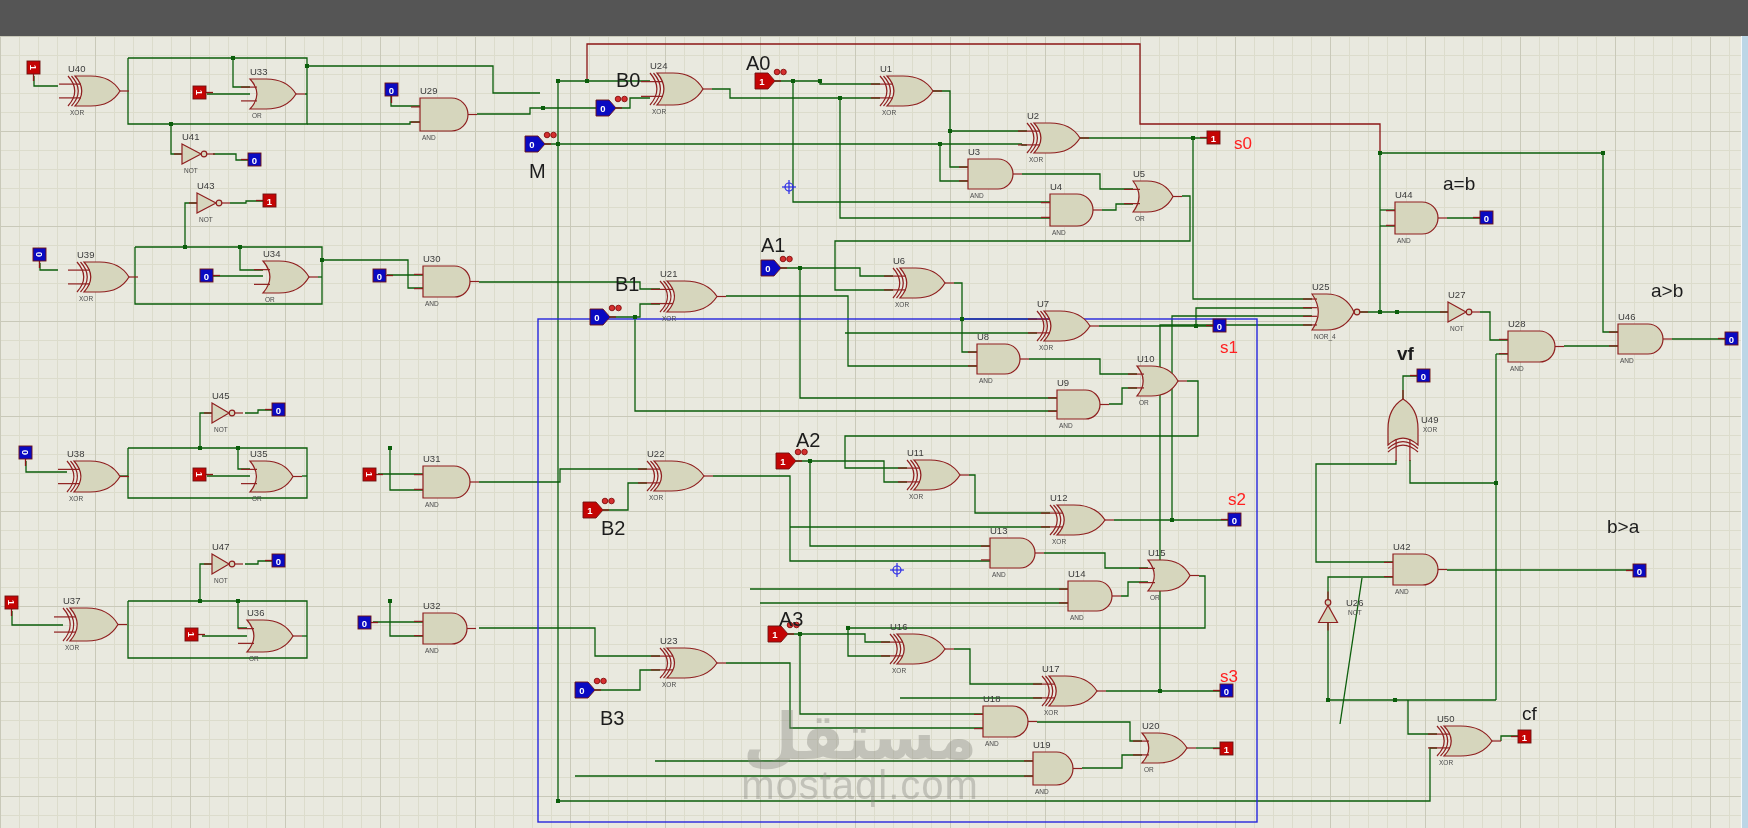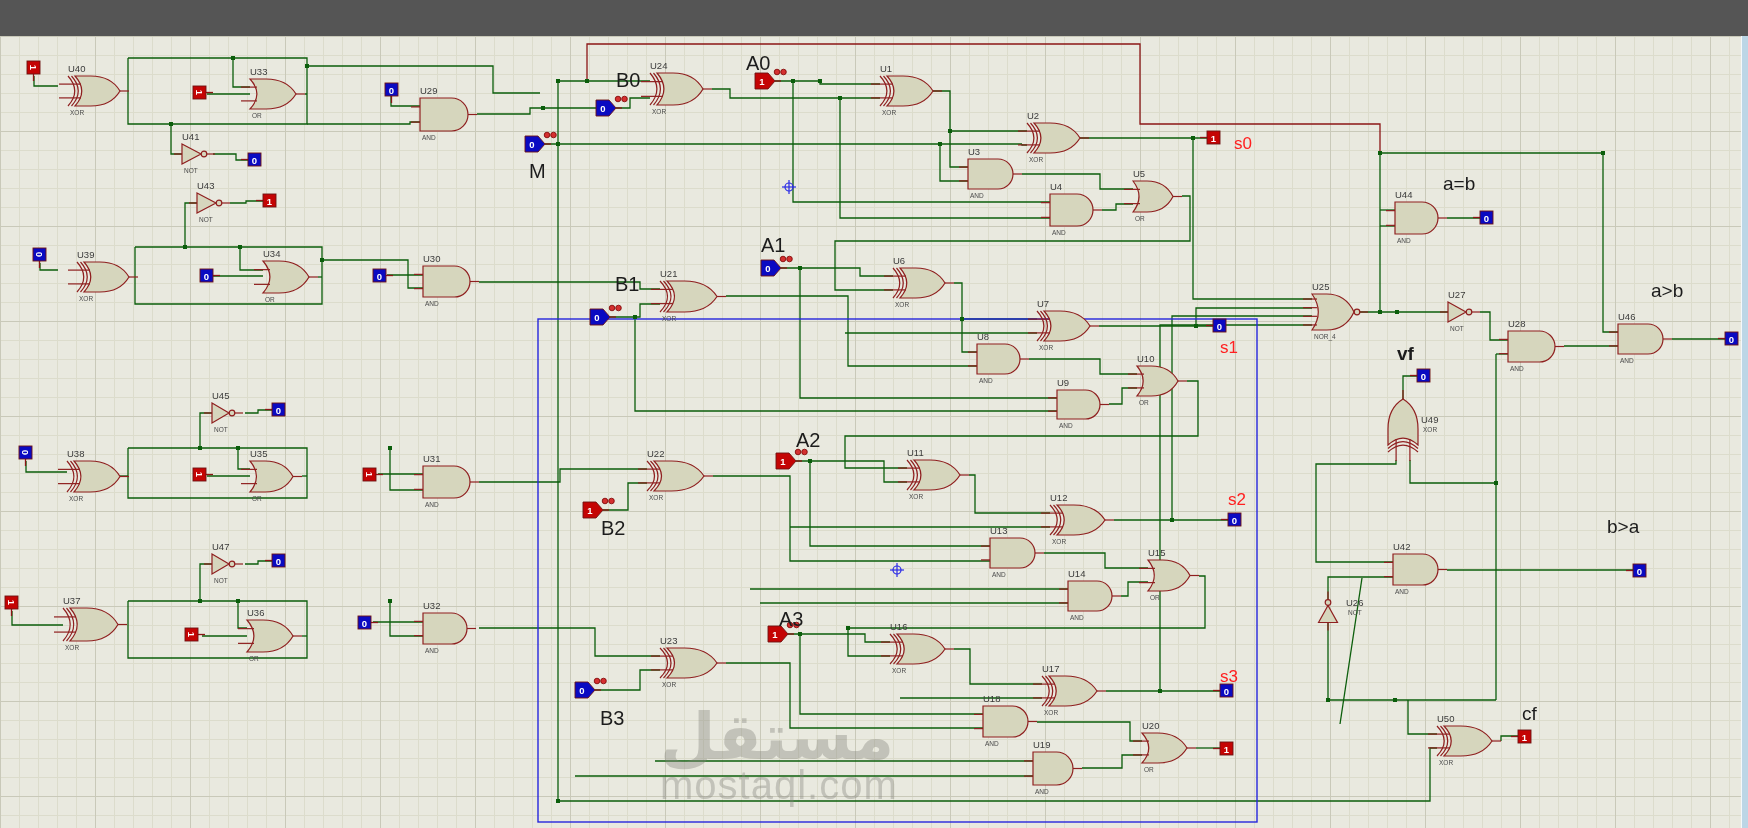--- a/index.html
+++ b/index.html
@@ -8,21 +8,21 @@
     background-color:#e9e9df;
     background-image:
       repeating-linear-gradient(to right,#c9c9b9 0 1px,transparent 1px 95px),
       repeating-linear-gradient(to bottom,#c9c9b9 0 1px,transparent 1px 95px),
       repeating-linear-gradient(to right,#dcdccc 0 1px,transparent 1px 19px),
       repeating-linear-gradient(to bottom,#dcdccc 0 1px,transparent 1px 19px);
     font-family:"Liberation Sans",sans-serif;
     margin-top:36px;
   }
   #schem{position:absolute;left:0;top:0;}
-  .wm{position:absolute;left:660px;top:668px;width:400px;text-align:left;
+  .wm{position:absolute;left:660px;top:668px;width:400px;text-align:center;
       color:#85857d;opacity:.38;pointer-events:none;}
   .wm-ar{font-family:"DejaVu Sans",sans-serif;font-size:64px;font-weight:bold;line-height:1.05;}
   .wm-en{font-family:Liberation Sans, sans-serif;font-size:40px;letter-spacing:1px;margin-top:-8px;}
   .edge-strip{position:absolute;right:0;top:0;width:6px;height:828px;
       background:#bcd6e6;border-left:1px solid #f5f8fa;}
   text{font-family:"Liberation Sans",sans-serif;}
 </style>
 </head>
 <body>
 

